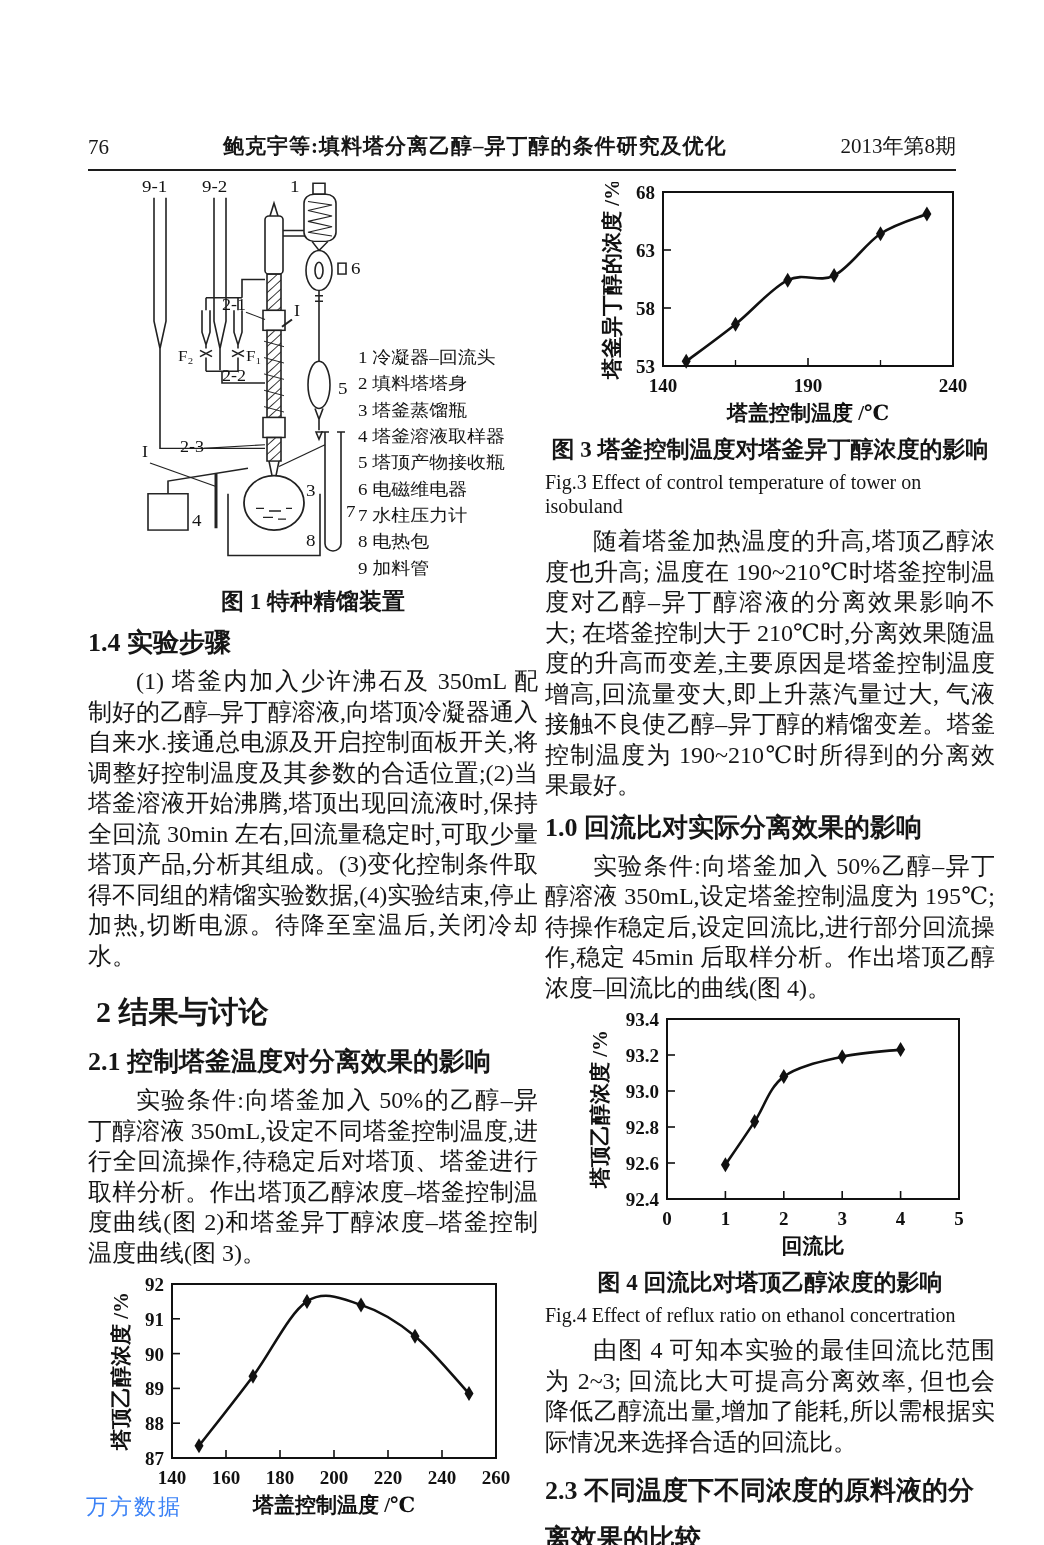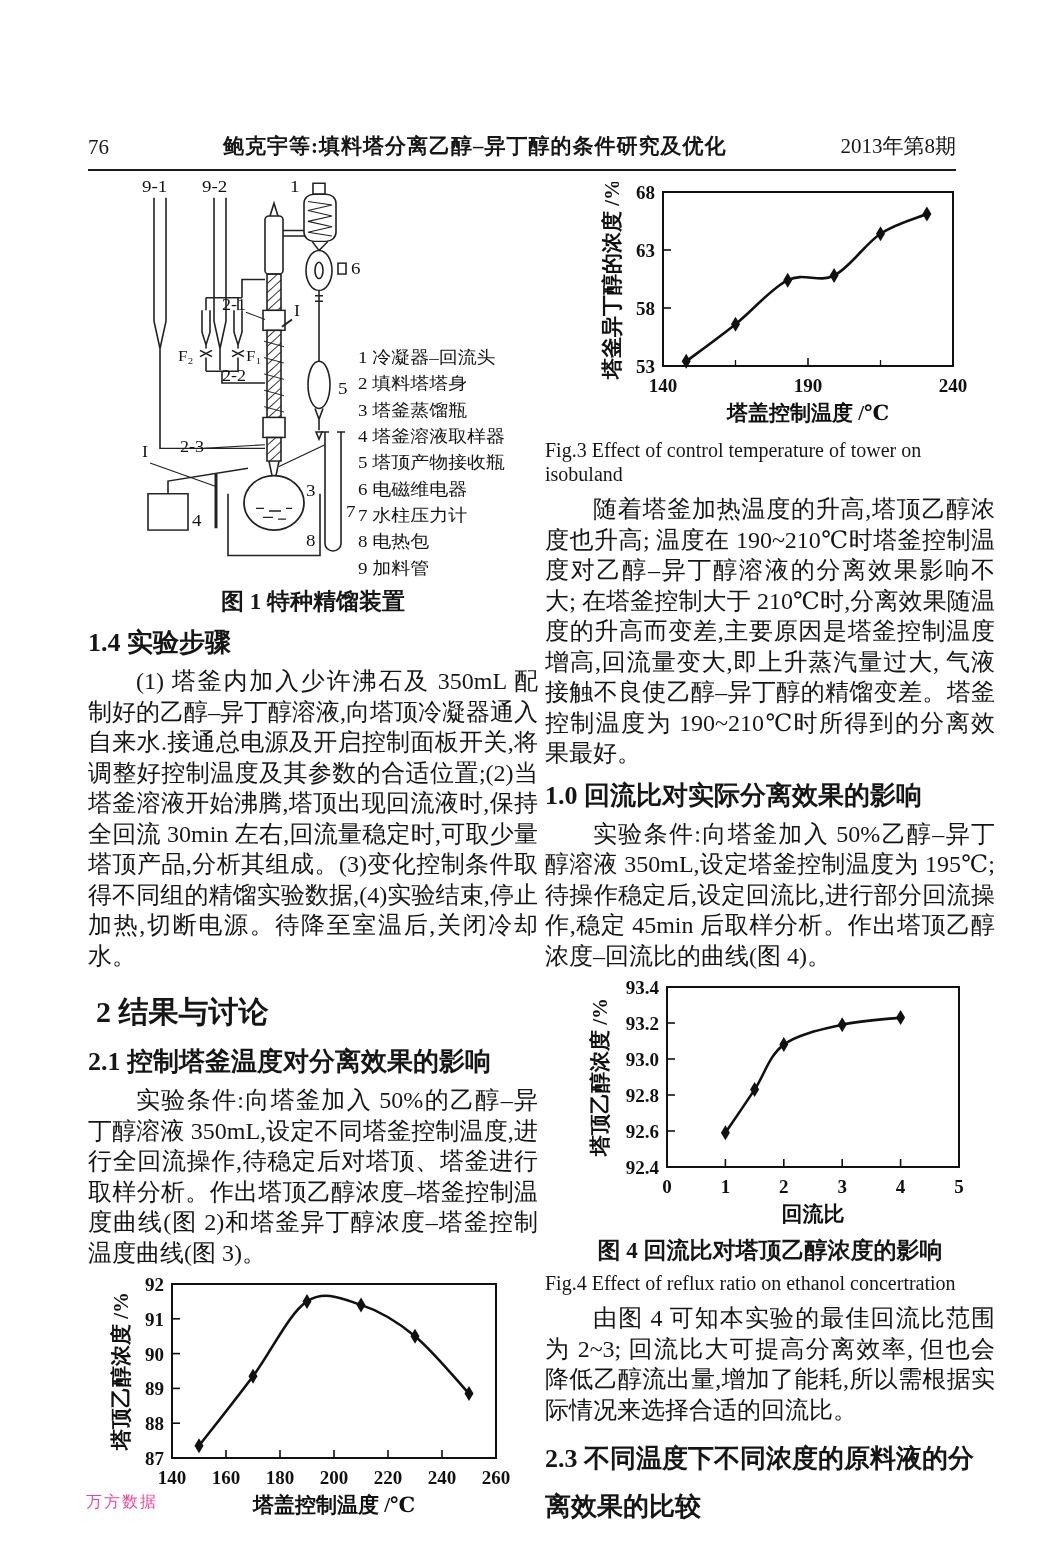--- a/index.html
+++ b/index.html
@@ -18,21 +18,21 @@
   
   .para{font-size:24px;line-height:30.5px;text-align:justify;text-indent:2em;margin:0 0 2px 0;}
   .h3{font-size:26px;font-weight:bold;margin:10px 0 6px 0;line-height:34px;}
   .h2{font-size:30px;font-weight:bold;margin:22px 0 14px 8px;line-height:38px;}
   .cap-cn{font-size:23px;font-weight:bold;text-align:center;margin-top:4px;line-height:28px;}
   .cap-en{font-size:20px;text-align:left;margin-top:6px;line-height:24px;}
   figure{margin:0;padding:0;}
   .chartwrap{margin-top:8px;}
   .fig1svg text{font-family:"Liberation Serif","DejaVu Serif",serif;fill:#141414;}
   .chart text{font-family:"Liberation Serif","DejaVu Serif",serif;fill:#111;}
-  .wanfang{position:absolute;left:86px;top:1492px;font-size:16px;color:#ec4899;
+  .wanfang{position:absolute;left:86px;top:1492px;font-size:22px;color:#3b82f6;
            font-family:Liberation Serif, serif;letter-spacing:2px;}
 </style>
 </head>
 <body>
 
 <div class="page">
 
   <div class="header">
     <span class="pgnum">76</span>
     <span class="rtitle">鲍克宇等:填料塔分离乙醇–异丁醇的条件研究及优化</span>
@@ -206,20 +206,21 @@
           <text x="18" y="97" text-anchor="middle" font-size="21" font-weight="600" transform="rotate(-90 18 97)">塔釜异丁醇的浓度 /%</text>
           <path d="M85.2,179.36 C93.41666666666667,173.17333333333335 117.58333333333334,155.7733333333333 134.5,142.23999999999998 C151.41666666666666,128.70666666666665 170.26666666666665,106.28 186.7,98.16000000000001 C203.13333333333333,90.04000000000002 217.63333333333333,101.25333333333339 233.1,93.52000000000004 C248.56666666666666,85.78666666666669 264.0333333333333,62.0066666666666 279.5,51.759999999999934 C294.9666666666667,41.51333333333327 318.1666666666667,35.32666666666672 325.90000000000003,32.04000000000008" fill="none" stroke="#111" stroke-width="2.6"></path>
           <path d="M85.2,171.86 L89.7,179.36 L85.2,186.86 L80.7,179.36 Z" fill="#111"></path>
           <path d="M134.5,134.73999999999998 L139,142.23999999999998 L134.5,149.73999999999998 L130,142.23999999999998 Z" fill="#111"></path>
           <path d="M186.7,90.66000000000001 L191.2,98.16000000000001 L186.7,105.66000000000001 L182.2,98.16000000000001 Z" fill="#111"></path>
           <path d="M233.1,86.02000000000004 L237.6,93.52000000000004 L233.1,101.02000000000004 L228.6,93.52000000000004 Z" fill="#111"></path>
           <path d="M279.5,44.259999999999934 L284,51.759999999999934 L279.5,59.259999999999934 L275,51.759999999999934 Z" fill="#111"></path>
           <path d="M325.90000000000003,24.540000000000077 L330.40000000000003,32.04000000000008 L325.90000000000003,39.54000000000008 L321.40000000000003,32.04000000000008 Z" fill="#111"></path>
         </svg>
       <figcaption style="margin-left:-56px;">
+        <div class="cap-cn">图 3  塔釜控制温度对塔釜异丁醇浓度的影响</div>
         <div class="cap-en">Fig.3  Effect of control temperature of tower on isobuland</div>
       </figcaption>
     </figure>
 
     <p class="para" style="margin-top:8px;">随着塔釜加热温度的升高,塔顶乙醇浓度也升高; 温度在 190~210℃时塔釜控制温度对乙醇–异丁醇溶液的分离效果影响不大; 在塔釜控制大于 210℃时,分离效果随温度的升高而变差,主要原因是塔釜控制温度增高,回流量变大,即上升蒸汽量过大, 气液接触不良使乙醇–异丁醇的精馏变差。塔釜控制温度为 190~210℃时所得到的分离效果最好。</p>
 
     <div class="h3">1.0  回流比对实际分离效果的影响</div>
     <p class="para">实验条件:向塔釜加入 50%乙醇–异丁醇溶液 350mL,设定塔釜控制温度为 195℃;待操作稳定后,设定回流比,进行部分回流操作,稳定 45min 后取样分析。作出塔顶乙醇浓度–回流比的曲线(图 4)。</p>
 
     <figure class="chartwrap" style="margin-left:44px;">

